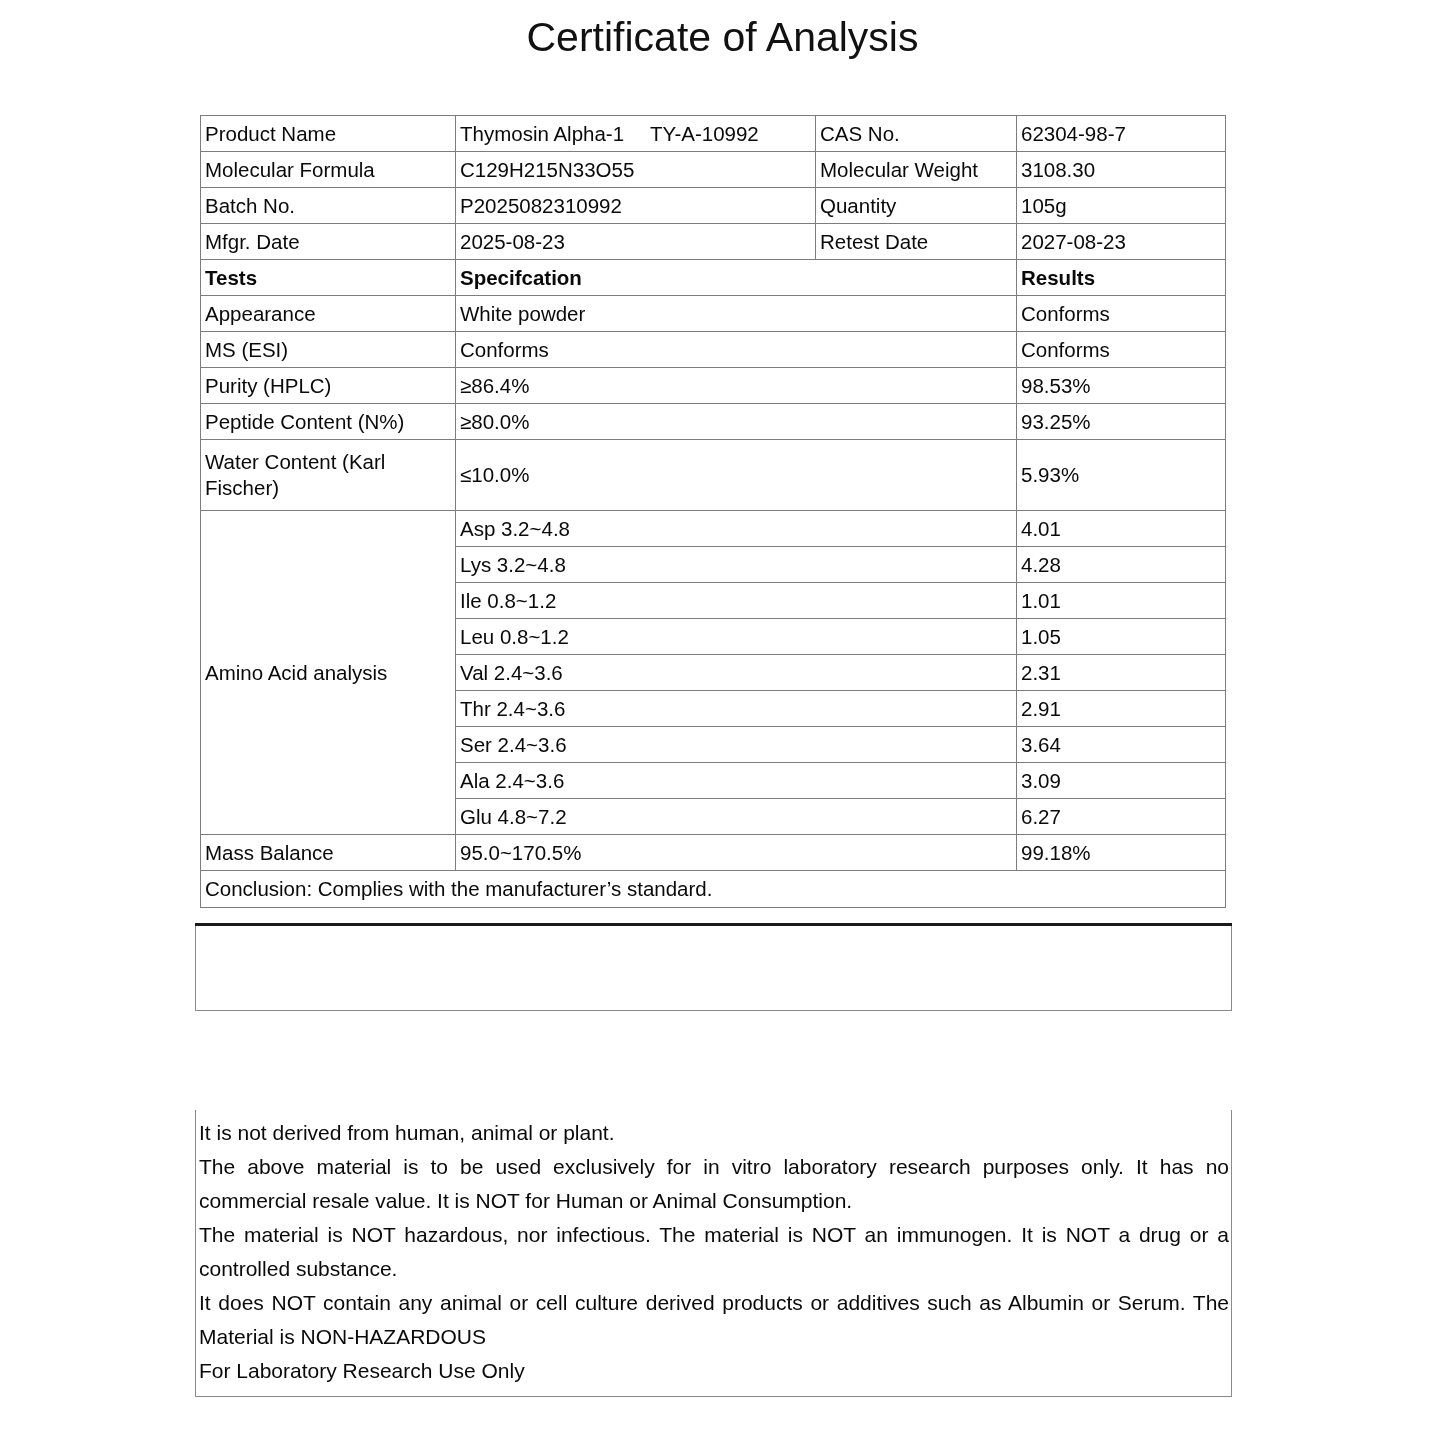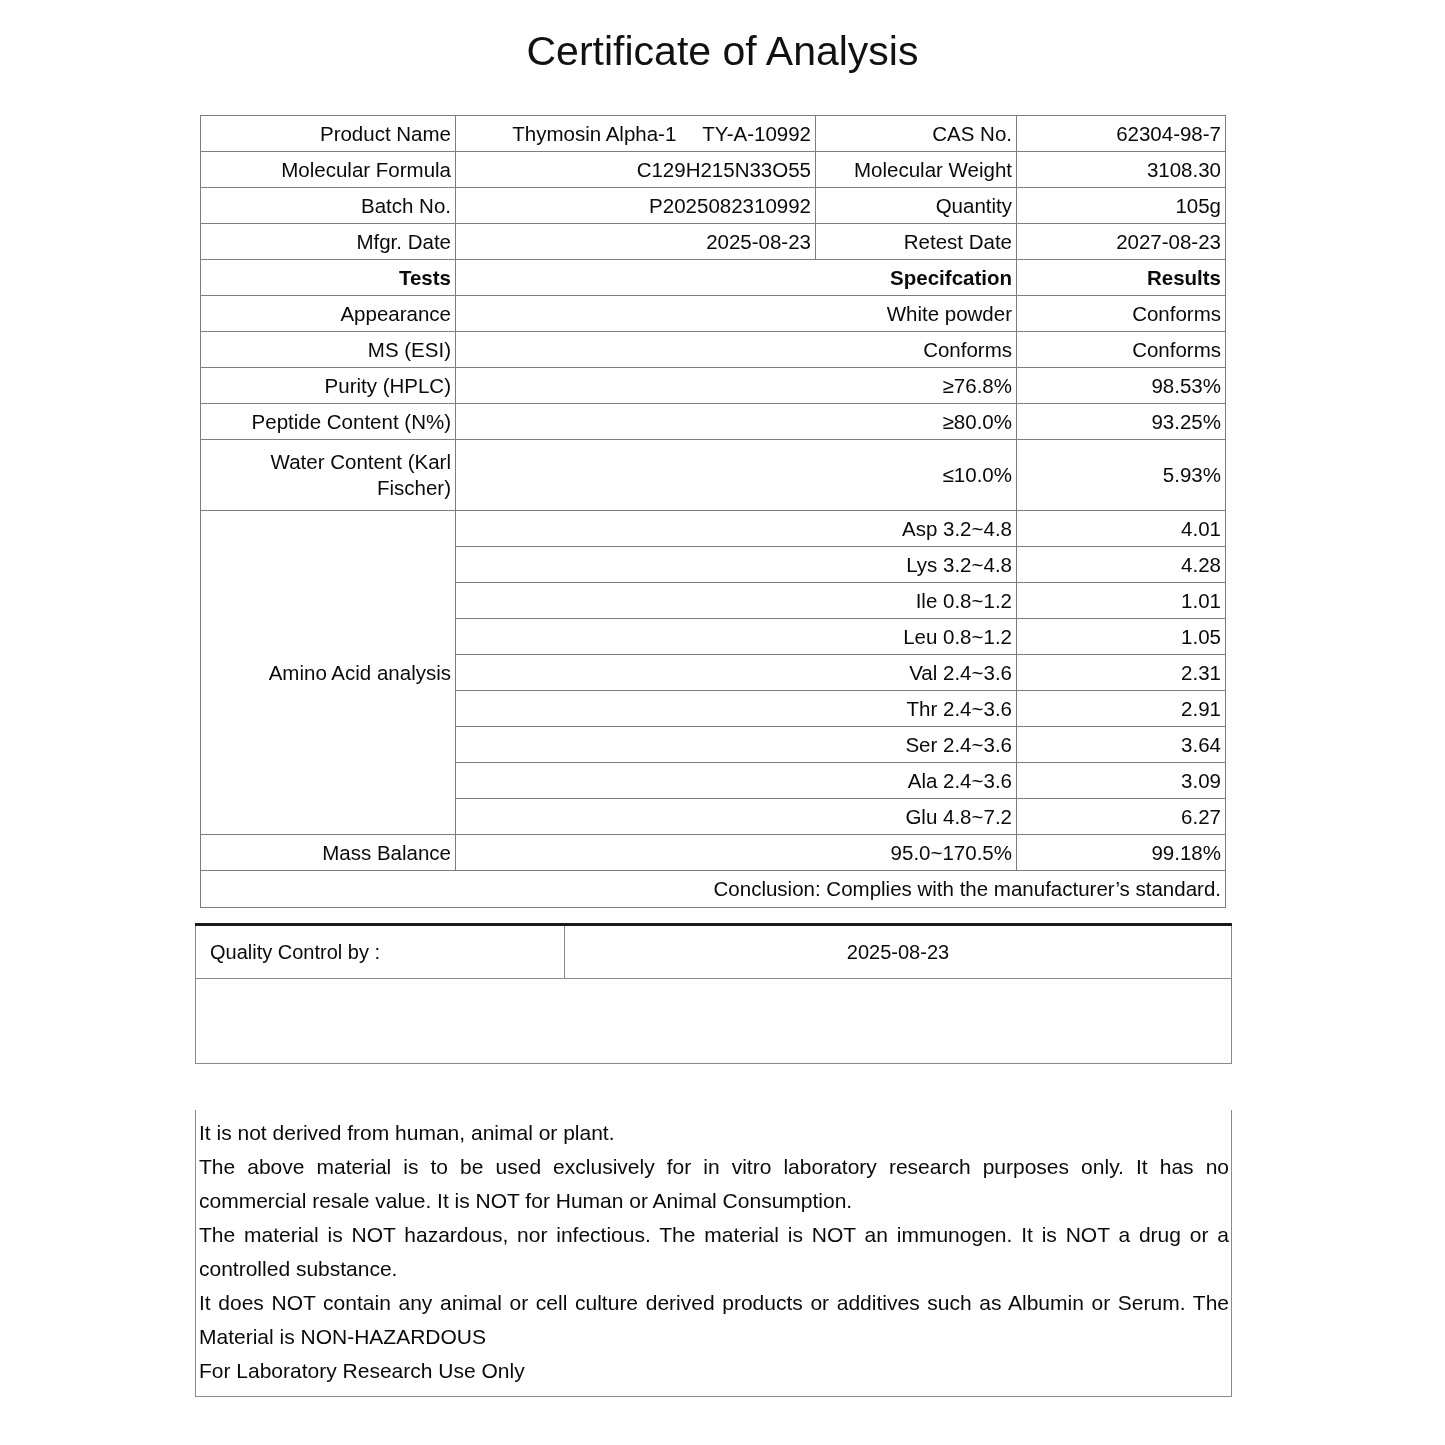--- a/index.html
+++ b/index.html
@@ -19,21 +19,21 @@
   .page {
     position: absolute;
     top: 0; left: 0;
     width: 1445px;
     height: 1445px;
   }
 
   
   .doc-title {
     position: absolute;
-    top: 28px;
+    top: 14px;
     left: 0;
     width: 1445px;
     text-align: center;
     font-family: "Liberation Sans", sans-serif;
     font-size: 41px;
     font-weight: 400;
     letter-spacing: 0px;
     color: #111111;
   }
 
@@ -44,21 +44,21 @@
     top: 115px;
     width: 1025px;
     border-collapse: collapse;
     table-layout: fixed;
     font-family: "Liberation Sans", sans-serif;
     font-size: 20.5px;
     color: #0a0a0a;
   }
   .coa-table td {
     border: 1.3px solid #7d7d7d;
-    text-align: right;
+    text-align: left;
     vertical-align: middle;
     padding: 0 4px;
     height: 35px;
     line-height: 1.25;
   }
   .coa-table td.b { font-weight: bold; }
   .coa-table td.tall { height: 70px; }
   .coa-table td.aa-label { height: 284px; vertical-align: middle; }
   .coa-table td.concl { height: 36px; margin-top: 48px; }
 
@@ -172,21 +172,21 @@
         <td colspan="2">White powder</td>
         <td>Conforms</td>
       </tr>
       <tr>
         <td>MS (ESI)</td>
         <td colspan="2">Conforms</td>
         <td>Conforms</td>
       </tr>
       <tr>
         <td>Purity (HPLC)</td>
-        <td colspan="2">≥76.8%</td>
+        <td colspan="2">≥86.4%</td>
         <td>98.53%</td>
       </tr>
       <tr>
         <td>Peptide Content (N%)</td>
         <td colspan="2">≥80.0%</td>
         <td>93.25%</td>
       </tr>
       <tr>
         <td class="tall">Water Content (Karl Fischer)</td>
         <td class="tall" colspan="2">≤10.0%</td>
@@ -238,24 +238,20 @@
       </tr>
 
       <tr>
         <td class="concl" colspan="4">Conclusion: Complies with the manufacturer’s standard.</td>
       </tr>
     </tbody>
   </table>
 
   <table class="sig-table">
     <tbody>
-      <tr>
-        <td class="sig-label">Quality Control by :</td>
-        <td class="sig-value">2025-08-23</td>
-      </tr>
       <tr>
         <td class="sig-blank" colspan="2"></td>
       </tr>
     </tbody>
   </table>
 
   <table class="disc-table">
     <tbody>
       <tr>
         <td class="disc-body">

